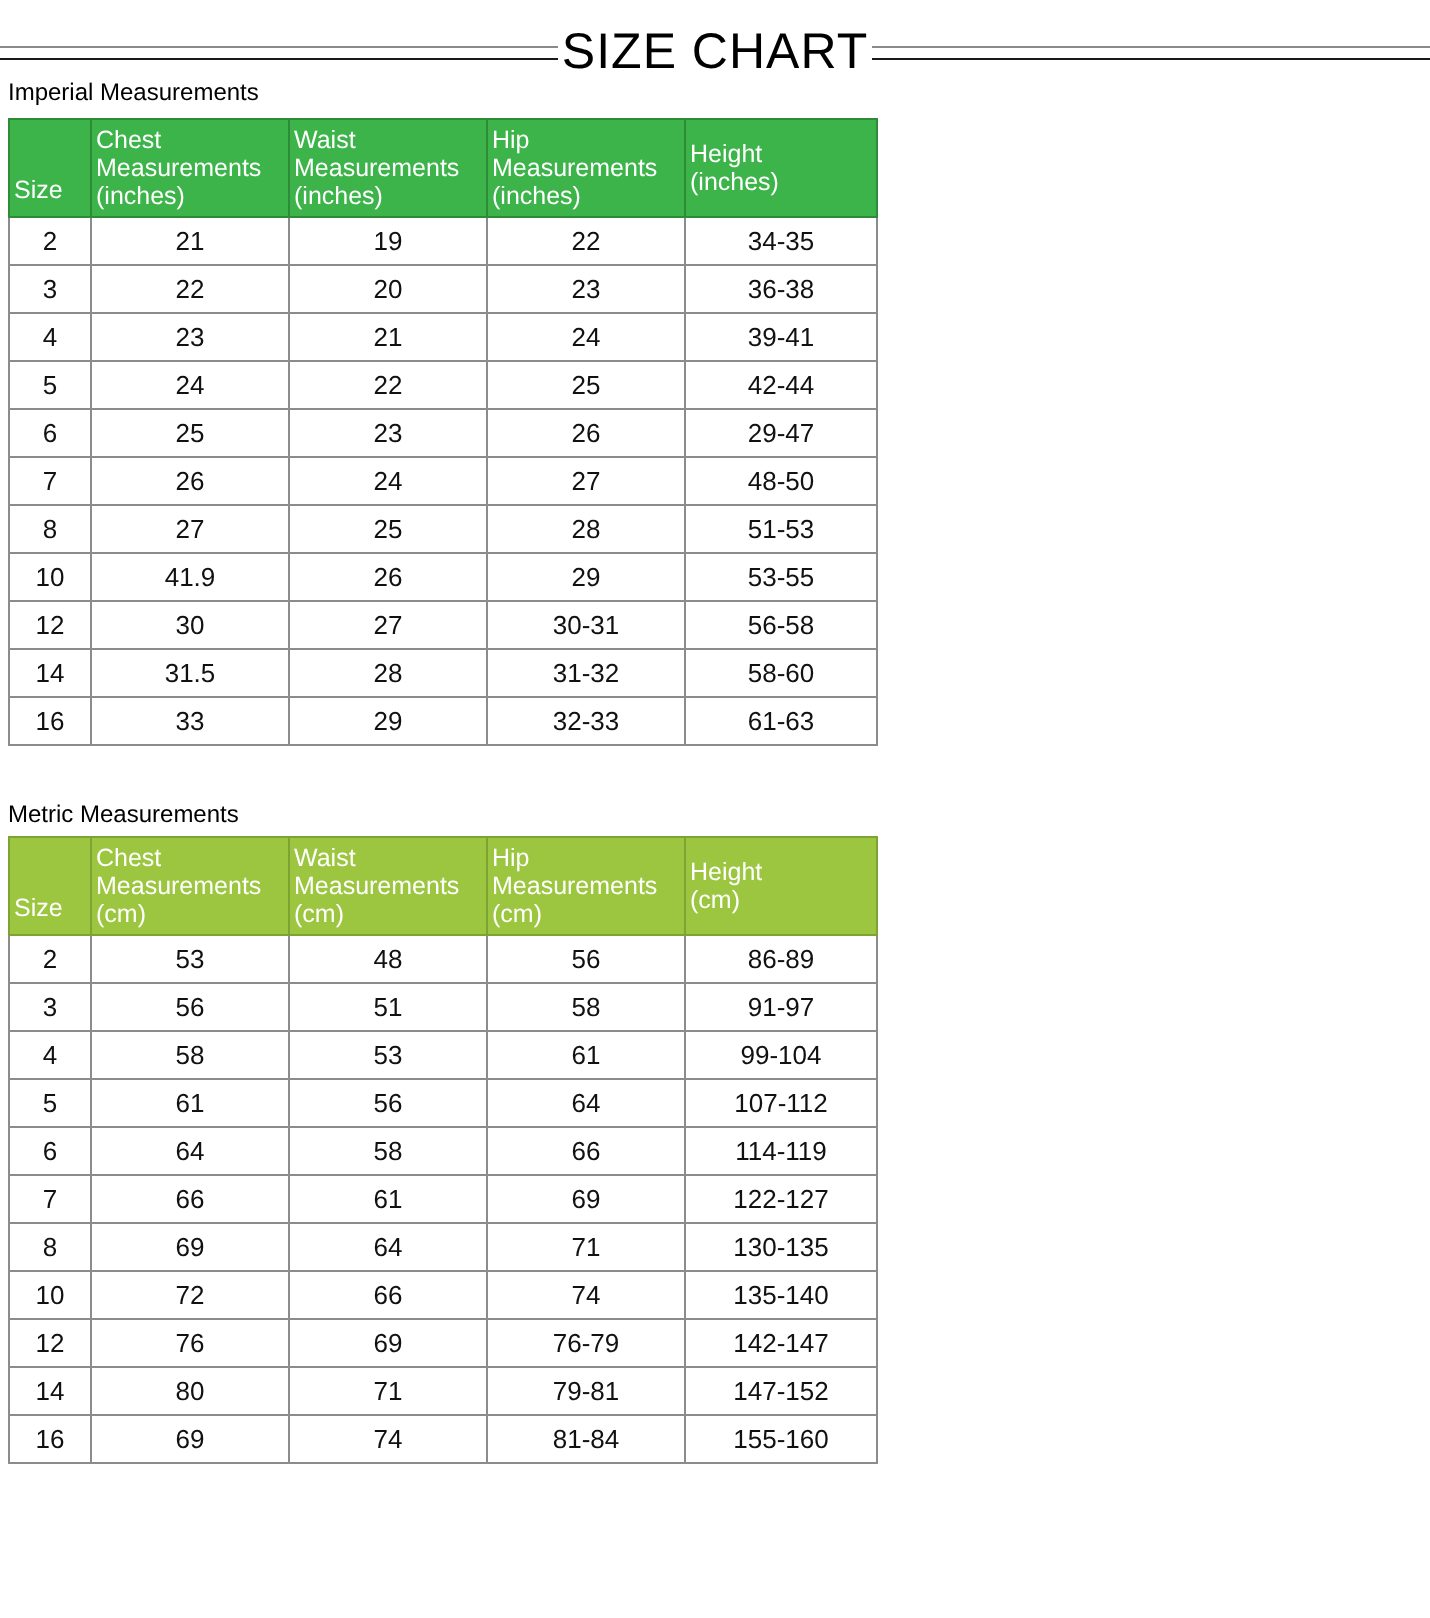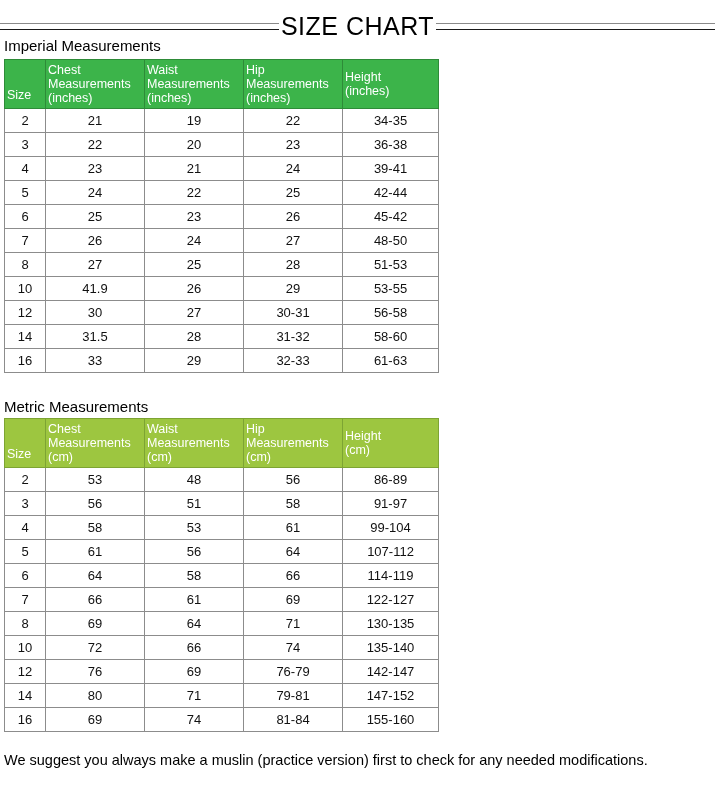--- a/index.html
+++ b/index.html
@@ -45,21 +45,21 @@
     line-height: 1;
     padding: 0 2px;
     white-space: nowrap;
     font-weight: 400;
   }
 
   
   .section-caption {
     position: absolute;
     left: 4px;
-    font-size: 15px;
+    font-size: 12px;
     line-height: 18px;
     white-space: nowrap;
     text-align: center;
   }
   #caption-imperial { top: 37px; }
   #caption-metric   { top: 398px; }
 
   
   .size-table {
     position: absolute;
@@ -196,21 +196,21 @@
           <td>24</td>
           <td>22</td>
           <td>25</td>
           <td>42-44</td>
         </tr>
         <tr>
           <td>6</td>
           <td>25</td>
           <td>23</td>
           <td>26</td>
-          <td>45-42</td>
+          <td>29-47</td>
         </tr>
         <tr>
           <td>7</td>
           <td>26</td>
           <td>24</td>
           <td>27</td>
           <td>48-50</td>
         </tr>
         <tr>
           <td>8</td>
@@ -361,16 +361,15 @@
           <td>16</td>
           <td>69</td>
           <td>74</td>
           <td>81-84</td>
           <td>155-160</td>
         </tr>
       </tbody>
   </table>
 
   <div class="footer-note">
-    <div>We suggest you always make a muslin (practice version) first to check for any needed modifications.</div>
   </div>
 
 </div>
 
 </body></html>

